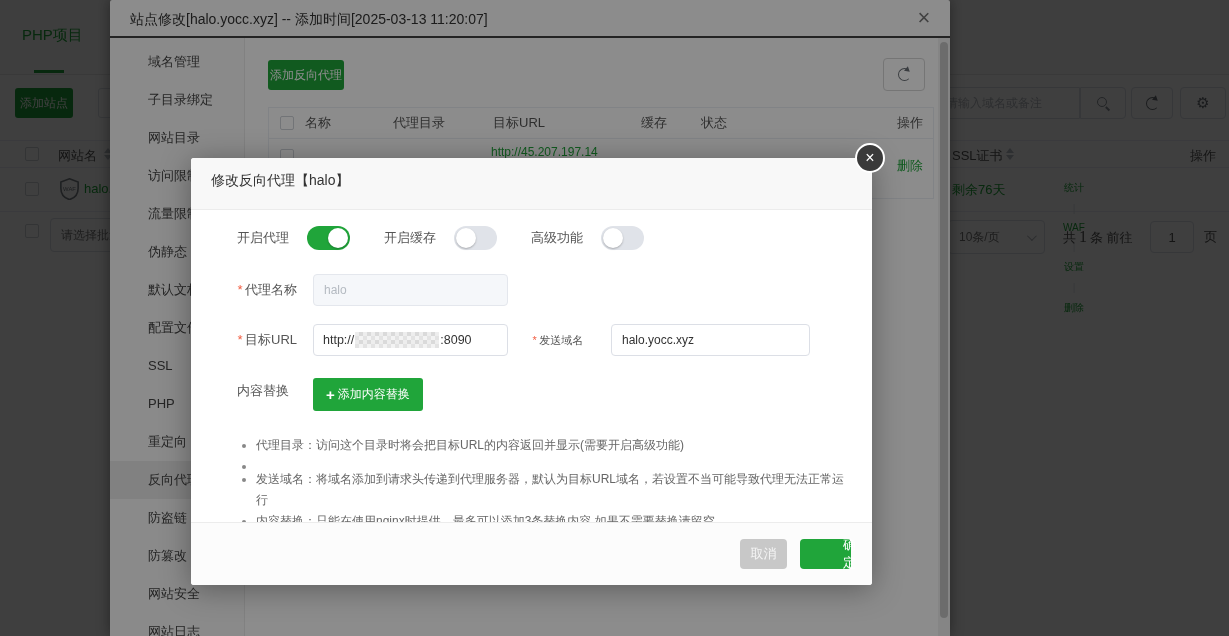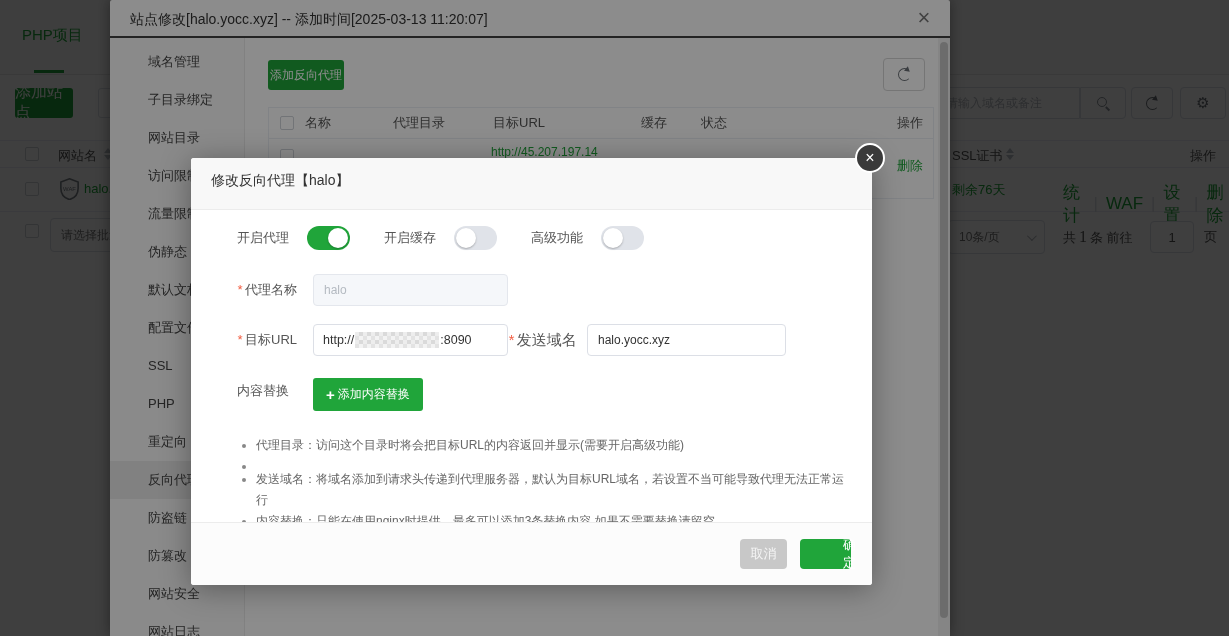--- a/index.html
+++ b/index.html
@@ -6,21 +6,21 @@
   html,body { width:1229px; height:636px; overflow:hidden; }
   body { font-family:"Liberation Sans","DejaVu Sans",sans-serif; font-size:12px; color:#333; background:#fff; }
   .screen { position:relative; width:1229px; height:636px; overflow:hidden; background:#fff; }
 
   
   .main-page { position:absolute; inset:0; background:#fff; }
   .mp-header { position:absolute; left:0; top:0; width:100%; height:75px; background:#fdfdfd; border-bottom:1px solid #e6e6e6; }
   .mp-tab { position:absolute; left:22px; top:26px; font-size:15px; color:#20a53a; }
   .mp-tab-underline { position:absolute; left:34px; top:70px; width:30px; height:3px; background:#20a53a; }
   .btn-green { display:flex; align-items:center; justify-content:center; background:#20a53a; color:#fff; border-radius:3px; cursor:pointer; }
-  .mp-add-site { position:absolute; left:15px; top:88px; width:58px; height:30px; font-size:16px; }
+  .mp-add-site { position:absolute; left:15px; top:88px; width:58px; height:30px; font-size:12px; }
   .mp-stub-btn { position:absolute; left:98px; top:88px; width:112px; height:30px; border:1px solid #dcdfe6; border-radius:3px; background:#fff; }
   .mp-search { position:absolute; left:935px; top:87px; width:145px; height:32px; border:1px solid #dcdfe6; border-radius:4px 0 0 4px; padding:0 10px; font-size:12px; color:#333; background:#fff; font-family:inherit; }
   .mp-search::placeholder { color:#b6bac1; }
   .icon-btn { position:absolute; top:87px; height:32px; border:1px solid #dcdfe6; border-radius:4px; background:#fff; display:flex; align-items:center; justify-content:center; cursor:pointer; }
   .mp-search-btn { left:1080px; width:46px; border-radius:0 4px 4px 0; }
   .mp-refresh-btn { left:1131px; width:42px; }
   .mp-gear-btn { left:1180px; width:46px; font-size:15px; color:#6a6f76; }
   .ico-search { position:relative; width:13px; height:13px; display:inline-block; }
   .ico-search::before { content:""; position:absolute; left:0; top:0; width:8px; height:8px; border:1.5px solid #8d939b; border-radius:50%; }
   .ico-search::after { content:""; position:absolute; left:9px; top:9px; width:5px; height:1.6px; background:#8d939b; transform:rotate(45deg); transform-origin:left center; }
@@ -32,21 +32,21 @@
   .th-label { position:absolute; top:6px; font-size:13px; color:#555; }
   .sort { position:absolute; top:7px; display:inline-flex; flex-direction:column; gap:2px; }
   .sort i { width:0; height:0; border-left:4px solid transparent; border-right:4px solid transparent; display:block; }
   .sort i.up { border-bottom:5px solid #b9bec6; }
   .sort i.dn { border-top:5px solid #b9bec6; }
   .mp-row { position:absolute; top:168px; left:0; width:100%; height:44px; border-bottom:1px solid #ebeef5; }
   .mp-row .cb { position:absolute; left:25px; top:14px; }
   .site-shield { position:absolute; left:60px; top:10px; }
   .site-name { position:absolute; left:84px; top:13px; font-size:13px; color:#20a53a; }
   .ssl-status { position:absolute; left:952px; top:13px; font-size:13px; color:#20a53a; }
-  .row-actions { position:absolute; left:1063px; top:13px; font-size:17px; color:#20a53a; display:flex; gap:8px; align-items:center; }
+  .row-actions { position:absolute; left:1063px; top:13px; font-size:10px; color:#20a53a; display:flex; gap:8px; align-items:center;flex-direction:column; }
   .row-actions .sep { color:#dcdfe6; }
   .row-actions span[data-interactable="true"] { cursor:pointer; }
   .mp-batch-cb { position:absolute; left:25px; top:224px; }
   .select-box { position:absolute; height:34px; border:1px solid #dcdfe6; border-radius:4px; background:#fff; display:flex; align-items:center; padding:0 10px; color:#777; font-size:12px; }
   .mp-batch-select { left:50px; top:218px; width:152px; }
   .mp-pagesize { left:948px; top:220px; width:97px; justify-content:space-between; }
   .chev { width:7px; height:7px; border-right:1.5px solid #b0b4bb; border-bottom:1.5px solid #b0b4bb; transform:rotate(45deg) translateY(-2px); display:inline-block; }
   .mp-total { position:absolute; left:1063px; top:228px; font-size:13px; color:#555; }
   .mp-total b { font-size:16px; font-weight:normal; font-family:"Liberation Serif",serif; padding:0 3px; }
   .mp-page-input { position:absolute; left:1150px; top:221px; width:44px; height:32px; border:1px solid #dcdfe6; border-radius:4px; text-align:center; font-size:13px; color:#555; background:#fff; font-family:inherit; }
@@ -85,21 +85,21 @@
   .pm-body { position:absolute; left:0; top:44px; width:100%; padding:24px 20px 0 46px; }
   .frow { display:flex; align-items:center; }
   .tgl-label { width:70px; font-size:13px; color:#555; }
   .switch { width:43px; height:24px; border-radius:12px; position:relative; cursor:pointer; flex:none; }
   .switch.on { background:#20a53a; } .switch.off { background:#e0e3e9; }
   .switch .knob { position:absolute; top:2px; width:20px; height:20px; border-radius:50%; background:#fff; box-shadow:0 1px 2px rgba(0,0,0,0.25); }
   .switch.on .knob { right:2px; } .switch.off .knob { left:2px; }
   .tgl-gap { width:34px; flex:none; }
   .mt24 { margin-top:24px; } .mt18 { margin-top:18px; } .mt22 { margin-top:22px; }
   .flabel { width:76px; font-size:13px; color:#555; flex:none; }
-  .flabel2 { width:79px; font-size:15px; color:#555; flex:none; }
+  .flabel2 { width:79px; font-size:11px; color:#555; flex:none; margin-left:24px; }
   .req { color:#f25e43; margin-right:3px; }
   .tinput { width:195px; height:32px; border:1px solid #dcdfe6; border-radius:4px; padding:0 10px; font-size:12px; color:#333; background:#fff; font-family:inherit; }
   .tinput.disabled { background:#f5f7fa; border-color:#e4e7ed; color:#b4bac1; }
   .url-box { width:195px; height:32px; border:1px solid #dcdfe6; border-radius:4px; padding:0 9px; display:flex; align-items:center; background:#fff; font-size:12.5px; color:#333; }
   .mosaic { display:inline-block; width:84px; height:16px; margin:0 1px; background:conic-gradient(#dadada 25%, #f3f3f3 0 50%, #e3e3e3 0 75%, #ededed 0) 0 0 / 8px 8px; filter:blur(0.4px); }
   .tinput.w199 { width:199px; }
   .cr-label { width:76px; font-size:13px; color:#555; flex:none; padding-top:4px; }
   .btn-add-replace { display:inline-flex; align-items:center; justify-content:center; height:33px; padding:0 13px; background:#20a53a; color:#fff; font-size:12px; border-radius:3px; cursor:pointer; }
   .btn-add-replace .plus { font-size:15px; margin-right:3px; font-weight:bold; }
   .notes { margin-top:24px; }

